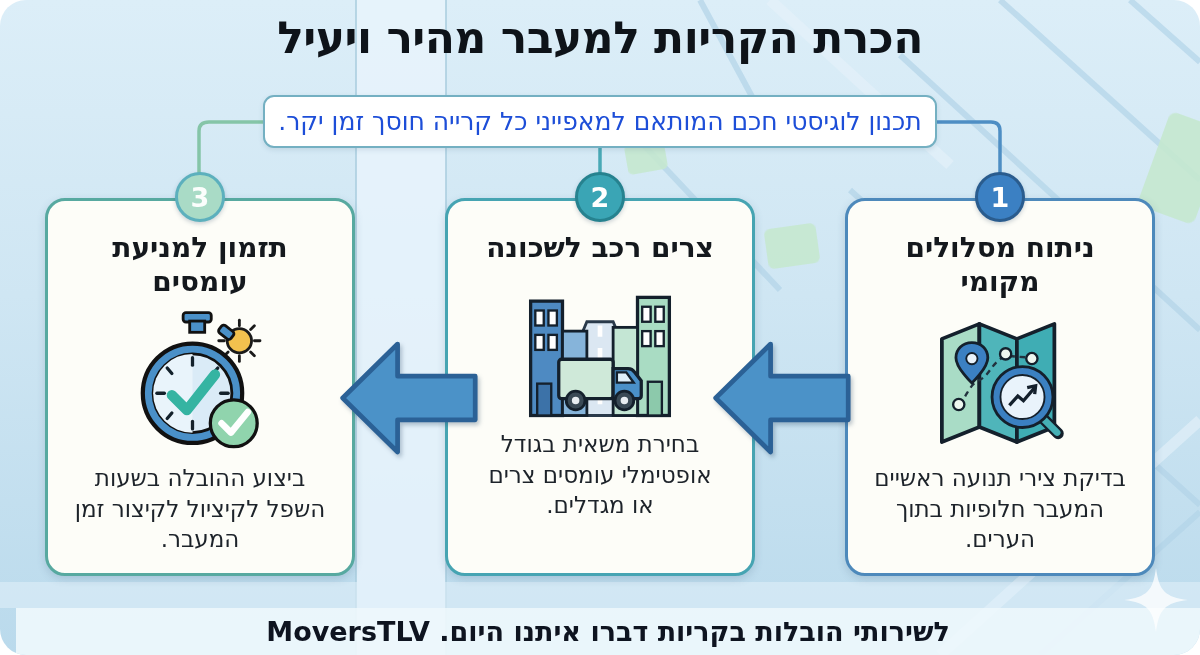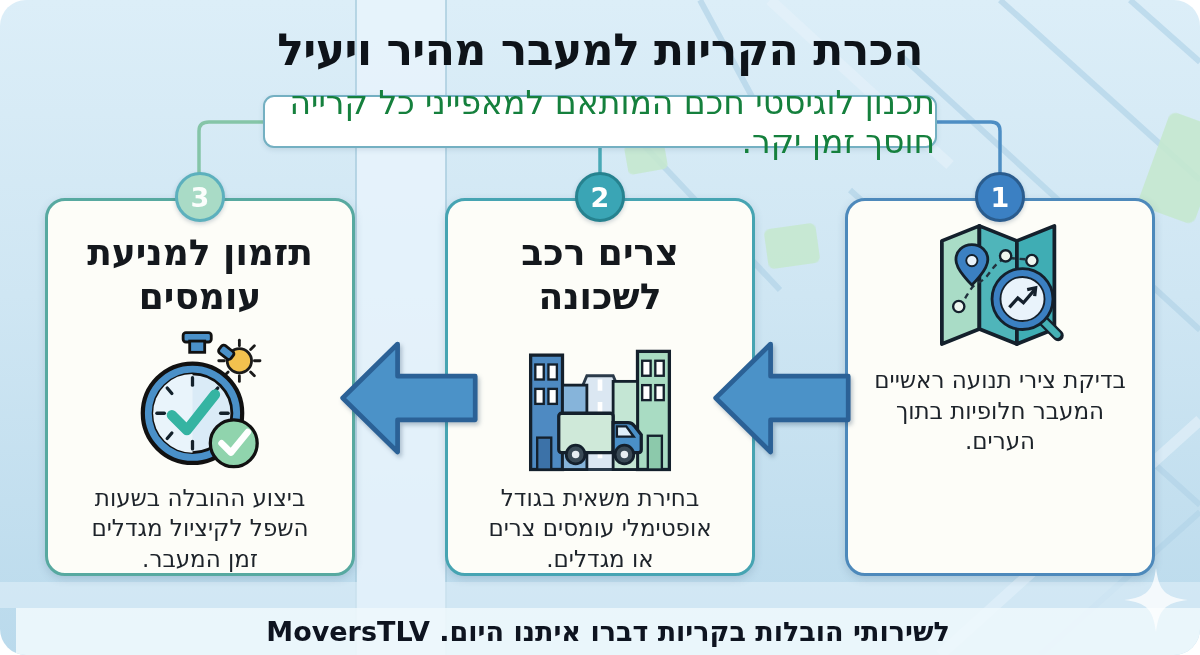--- a/index.html
+++ b/index.html
@@ -13,21 +13,21 @@
     border-radius: 26px;
     overflow: hidden;
     background: linear-gradient(180deg, #dceef8 0%, #cfe6f3 45%, #badaec 100%);
     direction: rtl;
   }
 
   svg.bg { position: absolute; inset: 0; z-index: 0; }
 
   .title {
     position: absolute;
-    top: 24px; left: 0; right: 0;
+    top: 12px; left: 0; right: 0;
     z-index: 2;
     margin: 0;
     text-align: center;
     font-size: 44px;
     font-weight: 800;
     color: #0e1319;
     letter-spacing: -0.5px;
   }
 
   .subtitle {
@@ -36,23 +36,23 @@
     transform: translateX(-50%);
     z-index: 2;
     width: 674px;
     height: 53px;
     background: #ffffff;
     border: 2px solid #74b0c2;
     border-radius: 11px;
     display: flex;
     align-items: center;
     justify-content: center;
-    font-size: 33px;
+    font-size: 25px;
     font-weight: 500;
-    color: #15803d;
+    color: #1d4ed8;
     box-shadow: 0 2px 5px rgba(70,100,130,0.15);
   }
 
   svg.connectors { position: absolute; inset: 0; z-index: 1; }
 
   .card {
     position: absolute;
     top: 198px;
     width: 310px;
     height: 378px;
@@ -83,21 +83,21 @@
     z-index: 4;
     box-shadow: 0 2px 4px rgba(50,80,110,0.25);
   }
   .badge--1 { background: #3b80c3; border-color: #2a5c8e; }
   .badge--2 { background: #3aa5b5; border-color: #26828f; }
   .badge--3 { background: #a9dbc6; border-color: #5cb0bd; color: #fbfefc; }
 
   .card-title {
     margin: 30px auto 0;
     max-width: 232px;
-    font-size: 36px;
+    font-size: 28px;
     font-weight: 800;
     line-height: 1.22;
     color: #14181d;
   }
   .card-icon {
     height: 158px;
     display: flex;
     align-items: center;
     justify-content: center;
     margin-top: 4px;
@@ -178,20 +178,21 @@
   </div>
 
   <svg class="connectors" width="1200" height="655" viewBox="0 0 1200 655">
     <path d="M932,122 H991 Q1000,122 1000,131 V174" fill="none" stroke="#4e8ec4" stroke-width="3.5" stroke-linecap="round"></path>
     <path d="M600,148 V174" fill="none" stroke="#49a9b6" stroke-width="3.5" stroke-linecap="round"></path>
     <path d="M268,122 H209 Q199,122 199,131 V174" fill="none" stroke="#85c5a8" stroke-width="3.5" stroke-linecap="round"></path>
   </svg>
 
   <section class="card card--1">
     <div class="badge badge--1">1</div>
+    <h2 class="card-title">ניתוח מסלולים מקומי</h2>
     <div class="card-icon">
       <svg width="150" height="150" viewBox="0 0 160 160">
         <g stroke-linejoin="round">
           <polygon points="18,34 58,18 58,128 18,144" fill="#a9dcc6" stroke="#14202c" stroke-width="4"></polygon>
           <polygon points="58,18 98,34 98,144 58,128" fill="#4fb5ba" stroke="#14202c" stroke-width="4"></polygon>
           <polygon points="98,34 138,18 138,128 98,144" fill="#3fadb4" stroke="#14202c" stroke-width="4"></polygon>
         </g>
         <path d="M36,104 C46,94 46,84 58,78 C70,72 70,60 86,52 L112,54" fill="none" stroke="#22323e" stroke-width="2.5" stroke-dasharray="6 5"></path>
         <circle cx="36" cy="104" r="6" fill="#eef6ef" stroke="#14202c" stroke-width="2.5"></circle>
         <circle cx="86" cy="50" r="6" fill="#eef6ef" stroke="#14202c" stroke-width="2.5"></circle>
@@ -279,21 +280,21 @@
           <line x1="45" y1="65" x2="50" y2="71"></line>
             <line x1="94" y1="113" x2="99" y2="119"></line>
           <line x1="45" y1="119" x2="50" y2="113"></line>
             <line x1="94" y1="71" x2="99" y2="65"></line>
         </g>
         <path d="M50,94 L66,110 L96,72" fill="none" stroke="#35b4a2" stroke-width="11" stroke-linecap="round" stroke-linejoin="round"></path>
         <circle cx="116" cy="124" r="25" fill="#90d4ad" stroke="#111111" stroke-width="3.5"></circle>
         <path d="M103,124 L113,134 L131,112" fill="none" stroke="#ffffff" stroke-width="7" stroke-linecap="round" stroke-linejoin="round"></path>
       </svg>
     </div>
-    <p class="card-body">ביצוע ההובלה בשעות השפל לקיציול מגדלים זמן המעבר.</p>
+    <p class="card-body">ביצוע ההובלה בשעות השפל לקיציול לקיצור זמן המעבר.</p>
   </section>
 
   <svg class="arrow arrow--a" viewBox="0 0 150 130">
     <path d="M146,42 L64,42 L64,8 L6,65 L64,122 L64,88 L146,88 Z" fill="#4b92c8" stroke="#2b6196" stroke-width="5" stroke-linejoin="round"></path>
   </svg>
   <svg class="arrow arrow--b" viewBox="0 0 150 130">
     <path d="M146,42 L64,42 L64,8 L6,65 L64,122 L64,88 L146,88 Z" fill="#4b92c8" stroke="#2b6196" stroke-width="5" stroke-linejoin="round"></path>
   </svg>
 
   <div class="footer">

